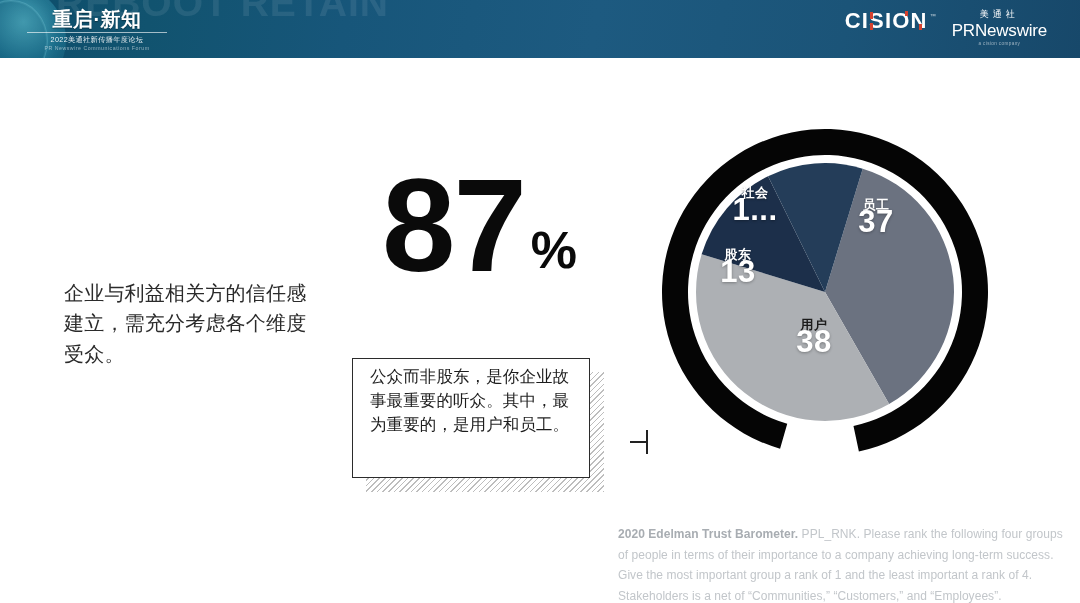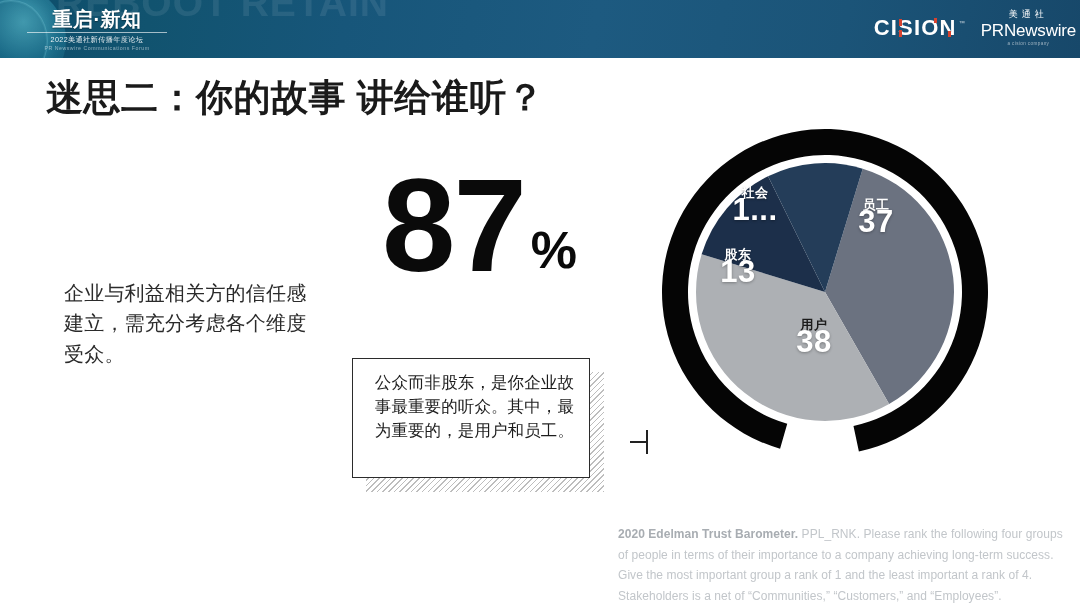--- a/index.html
+++ b/index.html
@@ -92,23 +92,23 @@
     font-size: 5.2px;
     color: rgba(255,255,255,0.52);
     letter-spacing: 0.55px;
     line-height: 1.3;
     white-space: nowrap;
     margin-top: 1px;
   }
 
   .logo-right {
     position: absolute;
-    right: 4px; top: 10px;
+    right: 33px; top: 10px;
     display: flex;
-    align-items: center;
+    align-items: flex-start;
     gap: 16px;
     margin-left: 25px;
   }
   .cision-wrap {
     position: relative;
     display: flex;
     align-items: baseline;
   }
   .cision-word {
     font-size: 22px;
@@ -242,27 +242,26 @@
   .callout-box {
     position: absolute;
     left: 0; top: 0;
     width: 238px; height: 120px;
     background: #ffffff;
     border: 1.4px solid #2b2b2b;
     box-sizing: border-box;
   }
   .callout-text {
     position: absolute;
-    left: 17px; top: 11px;
+    left: 17px; top: 5px;
     width: 204px;
     font-size: 16.5px;
     line-height: 1.46;
     color: #1d1d1d;
     letter-spacing: 0.1px;
-    text-align: right;
   }
 
   
   .chart {
     position: absolute;
     left: 655px; top: 122px;
     width: 340px; height: 340px;
   }
   .chart svg { display: block; }
 
@@ -334,21 +333,20 @@
         <span class="cision-accent-d"></span>
       </div>
       <div class="prn">
         <div class="prn-cn">美通社</div>
         <div class="prn-en"><b>PR</b><span>Newswire</span></div>
         <div class="prn-sub">a cision company</div>
       </div>
     </div>
   </div>
 
-  <div class="slide-title">迷思二：你的故事 讲给谁听？</div>
 
   <div class="body-text">企业与利益相关方的信任感建立，需充分考虑各个维度受众。</div>
 
   <div class="stat">
     <span class="stat-number">87</span>
     <span class="stat-percent">%</span>
     <span class="stat-bracket">
       <span class="hbar"></span>
         <span class="vbar"></span>
     </span>

